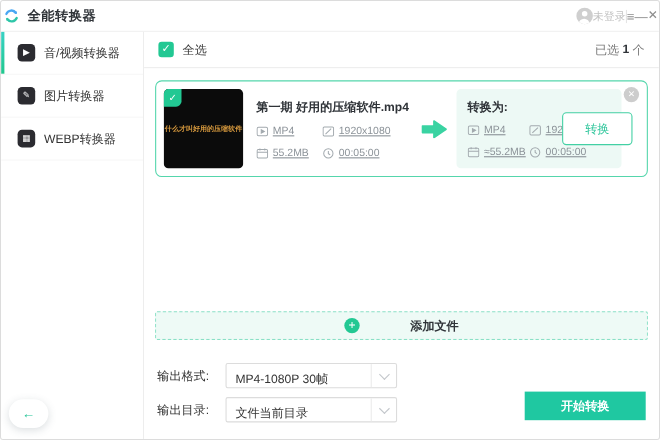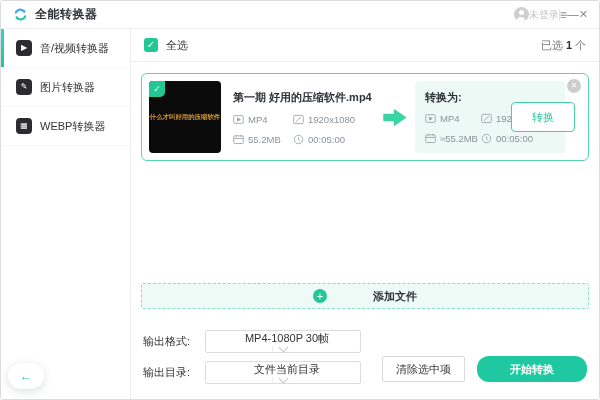--- a/index.html
+++ b/index.html
@@ -1,21 +1,21 @@
 <!DOCTYPE html>
 <html><head>
 <meta charset="utf-8">
 <style>
   html,body{margin:0;padding:0;background:#fff;}
   .window{position:relative;width:600px;height:400px;background:#fff;border:1px solid #dcdcdc;border-radius:3px;
     box-sizing:border-box;overflow:hidden;font-family:"Liberation Sans","DejaVu Sans",sans-serif;color:#333;}
 
   
   .titlebar{position:absolute;top:0;left:0;right:0;height:28px;display:flex;align-items:center;
-    padding:0 11px;border-bottom:1px solid #f0f0f0;box-sizing:border-box;background:#fff;}
+    padding:0 1px;border-bottom:1px solid #f0f0f0;box-sizing:border-box;background:#fff;}
   .logo svg{width:17px;height:17px;display:block;}
   .appname{font-size:12px;font-weight:700;color:#2f3338;margin-left:6px;letter-spacing:.5px;}
   .tb-right{margin-left:auto;display:flex;align-items:center;gap:0;}
   .avatar{width:15px;height:15px;border-radius:50%;background:#cfcfcf;position:relative;overflow:hidden;flex:none;}
   .avatar::before{content:"";position:absolute;top:3px;left:5px;width:5px;height:5px;border-radius:50%;background:#fff;}
   .avatar::after{content:"";position:absolute;top:9.5px;left:2.5px;width:10px;height:7px;border-radius:5px 5px 0 0;background:#fff;}
   .login{font-size:10px;color:#c2c2c2;}
   .tb-sep{width:1px;height:12px;background:#e4e4e4;}
   .tb-btn{font-size:12px;color:#8d8d8d;line-height:1;cursor:default;}
   .tb-btn.close{font-size:11px;}
@@ -47,21 +47,21 @@
   .list-zone{position:absolute;top:33px;left:0;right:0;bottom:82px;}
   .file-card{position:absolute;top:11px;left:10px;right:10px;height:88px;border:1px solid #55d6ac;
     border-radius:6px;box-sizing:border-box;display:flex;align-items:center;padding:0 12px 0 7px;background:#fff;}
   .thumb{position:relative;width:72px;height:72px;background:#0b0b0b;border-radius:4px;flex:none;
     display:flex;align-items:center;justify-content:center;box-sizing:border-box;padding:3px;}
   .thumb-text{font-size:6.4px;color:#d89a3e;font-weight:700;white-space:nowrap;}
   .thumb-cb{position:absolute;top:0;left:0;width:16px;height:16px;border-radius:4px 0 5px 0;background:#22c893;
     color:#fff;font-size:9px;display:flex;align-items:center;justify-content:center;line-height:1;}
   .info-left{margin-left:12px;width:148px;flex:none;}
   .fname{font-size:11px;font-weight:700;color:#2f3338;margin-bottom:9px;white-space:nowrap;}
-  .meta{display:grid;grid-template-columns:60px 86px;row-gap:9px;font-size:9.5px;color:#8b9298;}
+  .meta{display:grid;grid-template-columns:60px 86px;row-gap:9px;font-size:9.5px;color:#8b9298;text-decoration:underline;}
   .meta-cell{display:flex;align-items:center;gap:4px;white-space:nowrap;}
   .mi{width:11px;height:11px;flex:none;display:block;}
   .mi *{stroke:#a2a9ae;}
   .flow-arrow{flex:none;margin:0 8px 0 2px;}
   .target-panel{background:#edf9f5;border-radius:4px;padding:9px 10px;flex:none;width:150px;box-sizing:border-box;}
   .target-title{font-size:11px;font-weight:700;color:#2f3338;margin-bottom:8px;}
   .target-panel .meta{grid-template-columns:56px 74px;}
   .convert-btn{position:absolute;right:13px;top:50%;transform:translateY(-50%);width:62px;height:28px;
     border:1px solid #43d0a4;border-radius:4px;color:#2cc59a;background:#fff;font-size:11px;
     display:flex;align-items:center;justify-content:center;}
@@ -70,29 +70,29 @@
   .add-box{position:absolute;left:10px;right:10px;bottom:8px;height:26px;border:1px dashed #8ae0c6;
     background:#eefaf6;border-radius:2px;display:flex;align-items:center;justify-content:center;gap:6px;box-sizing:border-box;}
   .add-plus{width:14px;height:14px;border-radius:50%;background:#22c893;color:#fff;font-size:11px;
     display:flex;align-items:center;justify-content:center;line-height:1;flex:none;}
   .add-label{font-size:11px;color:#2f3338;font-weight:600;margin-left:40px;}
 
   
   .bottom{position:absolute;left:0;right:0;bottom:0;height:82px;box-sizing:border-box;padding:13px 12px 12px;}
   .out-row{display:flex;align-items:center;height:23px;margin-bottom:8px;}
   .out-label{font-size:11px;color:#333;width:62px;flex:none;}
-  .select{width:156px;height:23px;border:1px solid #dcdcdc;border-radius:2px;display:flex;align-items:center;
-    box-sizing:border-box;background:#fff;flex-direction:column;}
+  .select{width:156px;height:23px;border:1px solid #dcdcdc;border-radius:2px;display:flex;align-items:flex-end;
+    box-sizing:border-box;background:#fff;}
   .select-value{flex:1;font-size:11px;color:#333;padding-left:8px;white-space:nowrap;}
   .select-caret{width:23px;height:100%;border-left:1px solid #ececec;display:flex;align-items:center;justify-content:center;box-sizing:border-box;}
   .caret{width:6px;height:6px;border-right:1.5px solid #c3c7cb;border-bottom:1.5px solid #c3c7cb;
     transform:rotate(45deg);margin-top:-3px;}
   .clear-btn{position:absolute;right:134px;bottom:17px;height:26px;padding:0 13px;border:1px solid #dadada;
     background:#fff;border-radius:2px;font-size:11px;color:#333;display:flex;align-items:center;box-sizing:border-box;}
-  .start-btn{position:absolute;right:12px;bottom:17px;width:110px;height:26px;background:#1fc8a1;border-radius:12px;
+  .start-btn{position:absolute;right:12px;bottom:17px;width:110px;height:26px;background:#1fc8a1;border-radius:0;
     color:#fff;font-size:11px;font-weight:600;display:flex;align-items:center;justify-content:center;}
 </style>
 </head>
 <body>
 
 <div class="window">
 
   <div class="titlebar">
     <span class="logo">
       <svg viewBox="0 0 24 24">
@@ -245,18 +245,17 @@
       </div>
       <div class="out-row">
         <span class="out-label">输出目录:</span>
         <div class="select">
           <span class="select-value">文件当前目录</span>
           <span class="select-caret">
               <span class="caret"></span>
             </span>
         </div>
       </div>
-      <div class="clear-btn">清除选中项</div>
       <div class="start-btn">开始转换</div>
     </div>
 
   </div>
 </div>
 
 </body></html>

